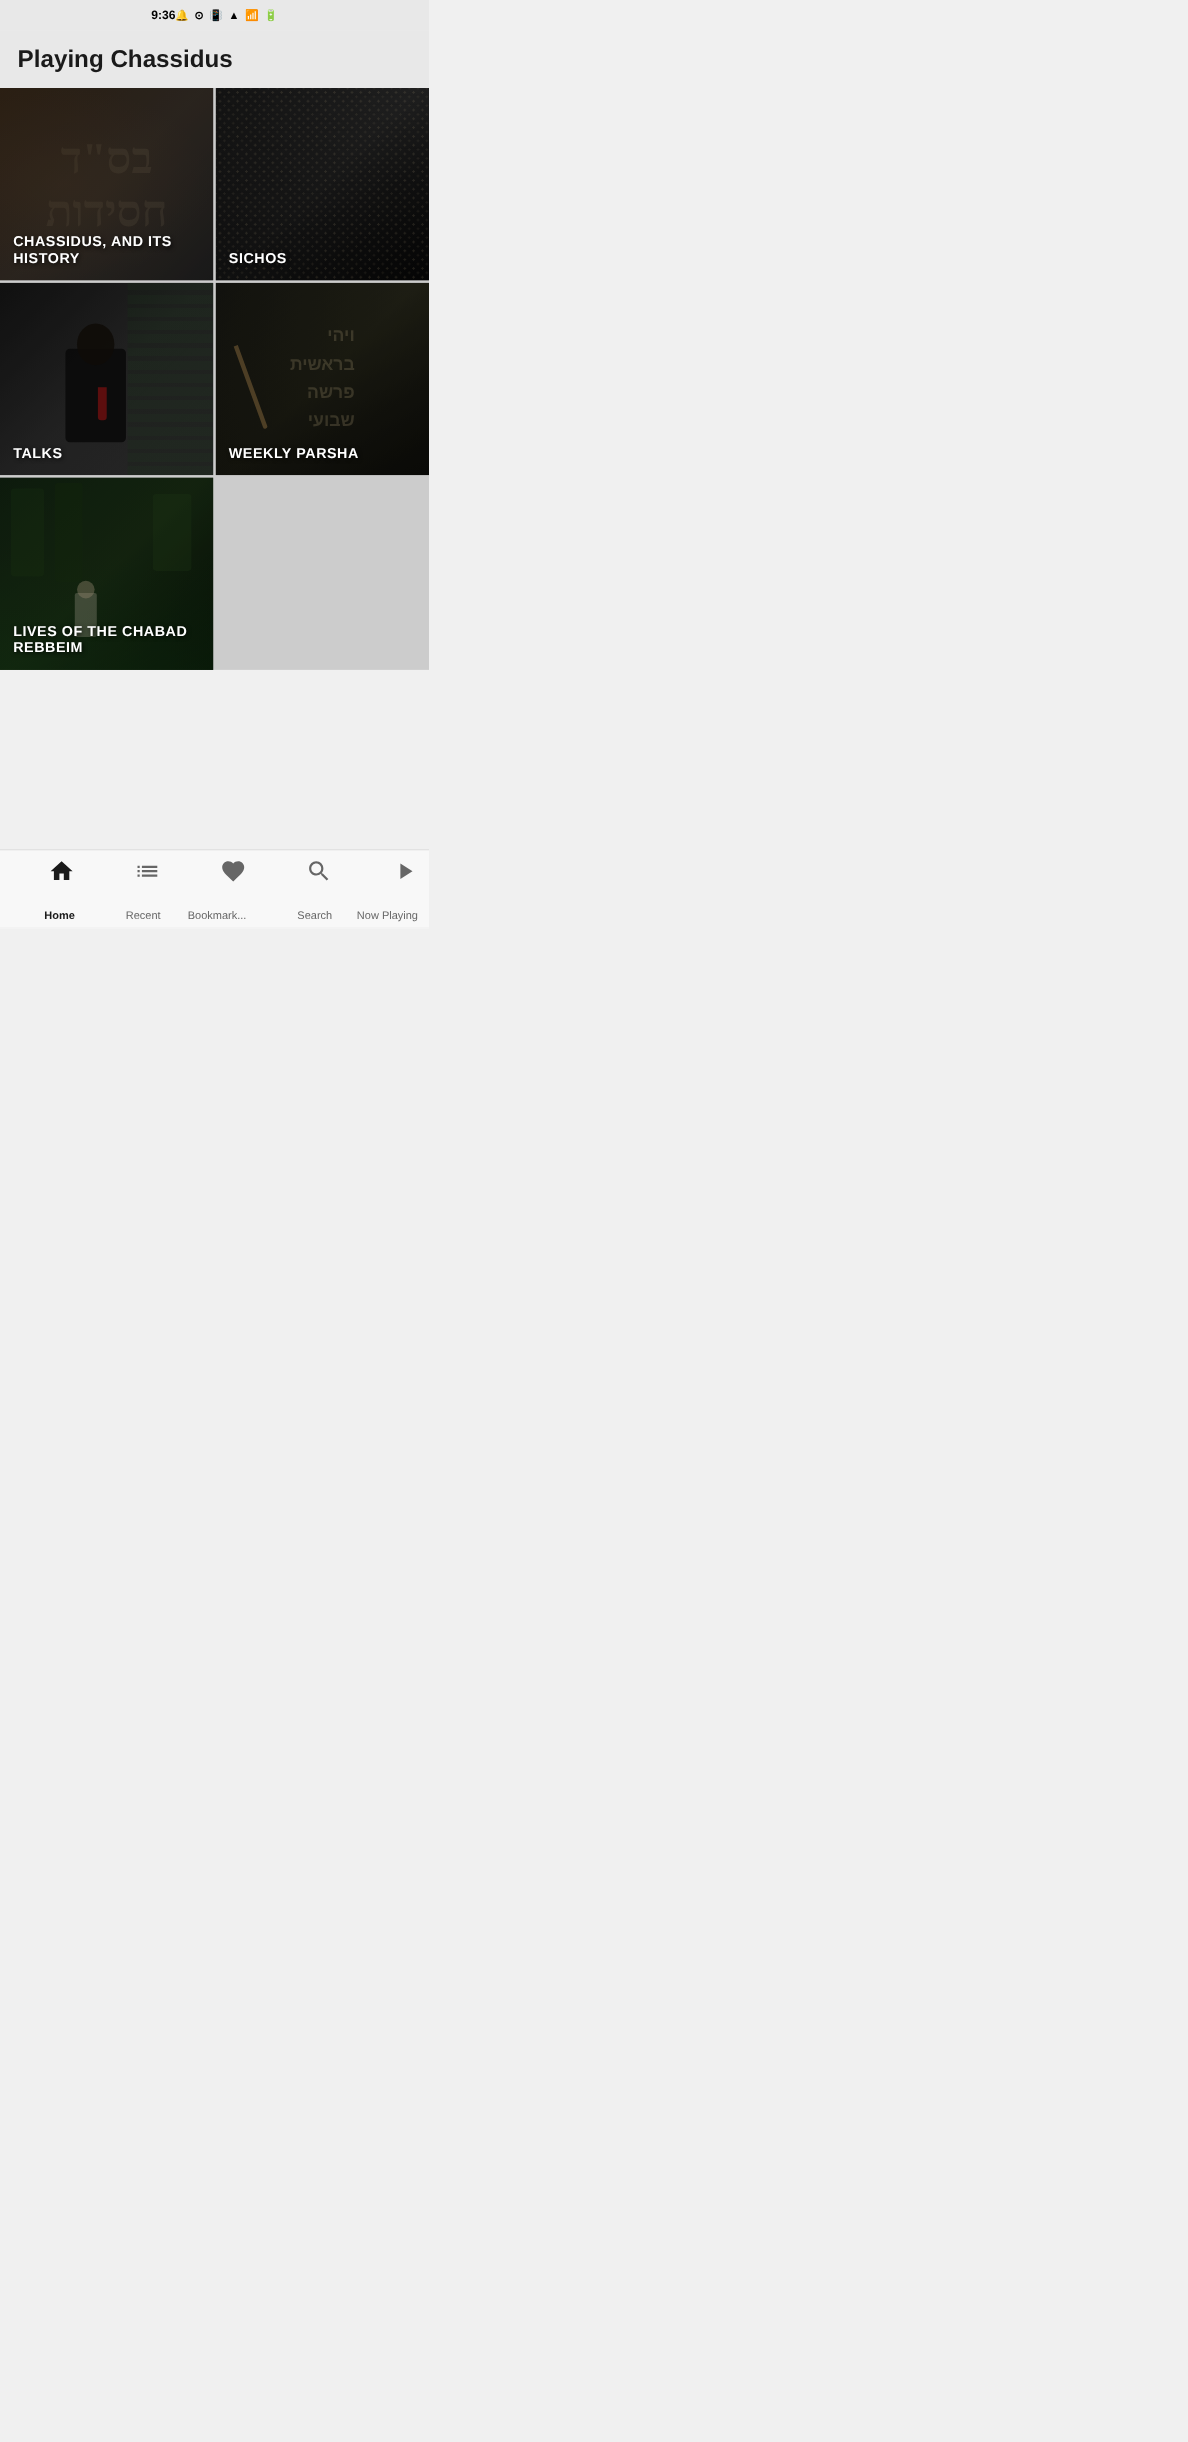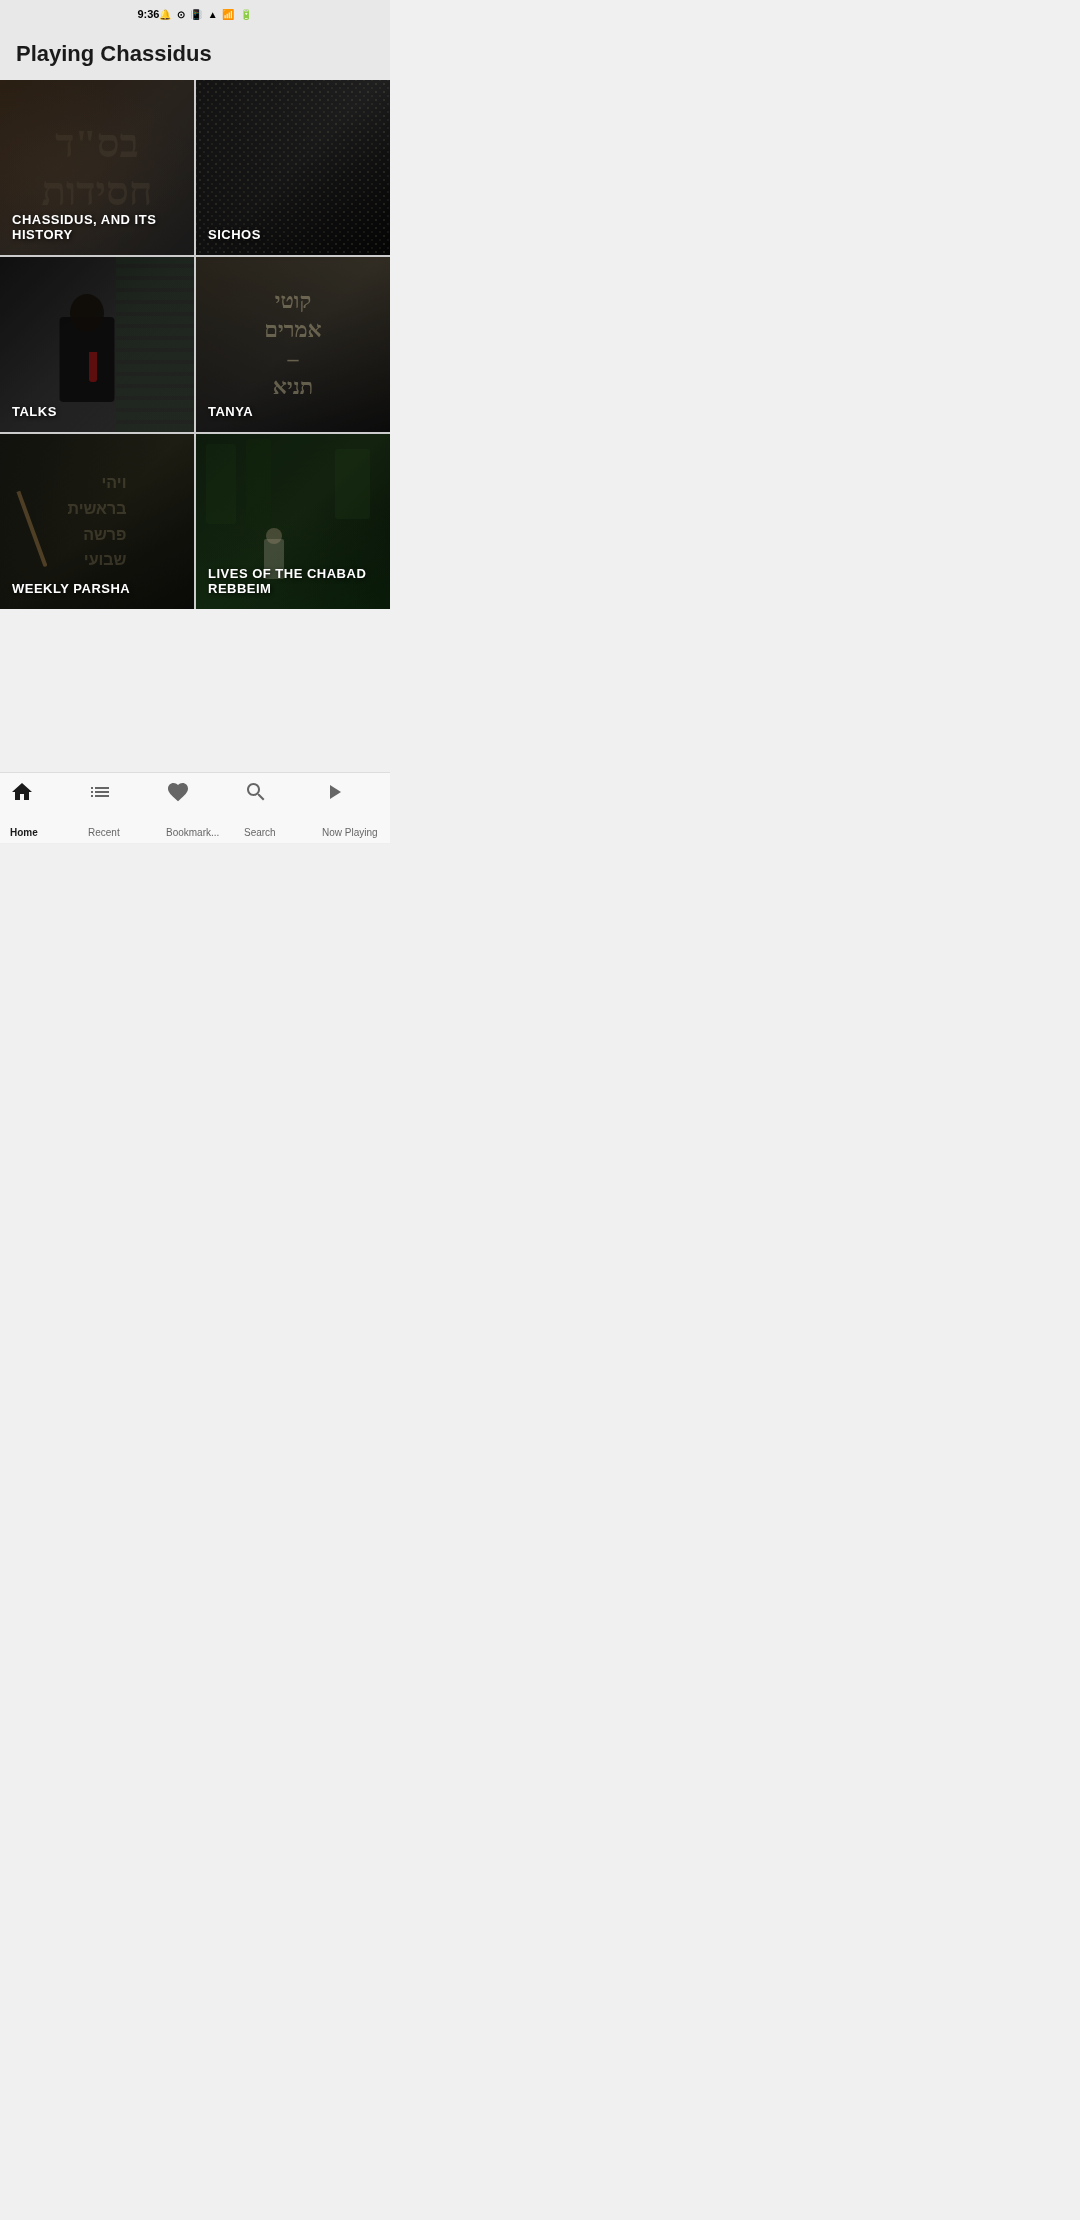--- a/index.html
+++ b/index.html
@@ -166,21 +166,21 @@
       background: #f8f8f8;
       border-top: 1px solid #ddd;
       display: flex;
       align-items: center;
       justify-content: space-around;
     }
 
     .tab-item {
       display: flex;
       flex-direction: column;
-      align-items: flex-start;
+      align-items: flex-end;
       gap: 17px;
       cursor: pointer;
       padding: 6px 10px;
       flex: 1;
     }
 
     .tab-icon {
       font-size: 22px;
       color: #666;
     }
@@ -271,31 +271,20 @@
         <div style="position:absolute;bottom:30px;left:45%;transform:translateX(-50%);width:55px;height:85px;background:rgba(15,15,15,0.95);border-radius:4px;"></div>
         <div style="position:absolute;bottom:100px;left:45%;transform:translateX(-50%);width:34px;height:38px;background:rgba(20,15,10,0.9);border-radius:50%;"></div>
 
         <div style="position:absolute;bottom:50px;left:48%;width:8px;height:30px;background:rgba(150,20,20,0.8);transform:translateX(-50%);border-radius:0 0 3px 3px;"></div>
 
         <div style="position:absolute;top:0;right:0;width:40%;height:100%;background:repeating-linear-gradient(0deg,rgba(30,60,30,0.3) 0px,rgba(30,60,30,0.3) 8px,rgba(20,40,20,0.2) 8px,rgba(20,40,20,0.2) 12px);"></div>
       </div>
       <span class="grid-item-label">TALKS</span>
     </div>
 
-    <div class="grid-item">
-      <div class="grid-item-bg bg-tanya">
-        <div style="position:absolute;inset:0;background:linear-gradient(180deg,rgba(60,50,30,0.6),rgba(10,10,10,0.7));"></div>
-        <div class="book-overlay">
-          <div class="book-text-sim">
-            קוטי<br>אמרים<br>–<br>תניא
-          </div>
-        </div>
-      </div>
-      <span class="grid-item-label">TANYA</span>
-    </div>
 
 
     <div class="grid-item">
       <div class="grid-item-bg bg-parsha">
         <div style="position:absolute;inset:0;background:linear-gradient(180deg,rgba(20,20,10,0.5),rgba(10,10,5,0.7));"></div>
 
         <div style="position:absolute;inset:0;display:flex;flex-wrap:wrap;align-items:center;justify-content:center;padding:10px;opacity:0.25;">
           <div style="color:rgba(220,200,150,1);font-size:16px;font-weight:700;direction:rtl;font-family:Liberation Sans, sans-serif;line-height:1.6;text-align:right;">
             ויהי<br>בראשית<br>פרשה<br>שבועי
           </div>

